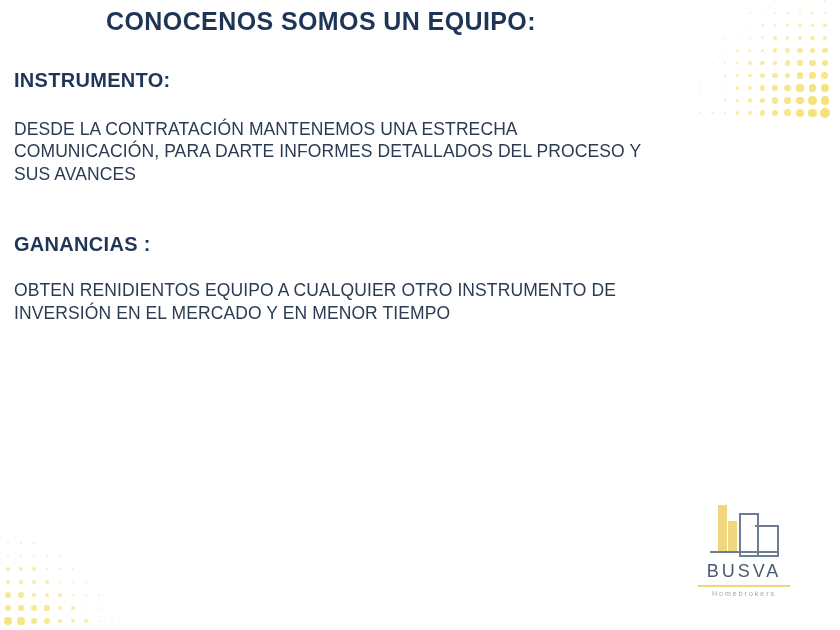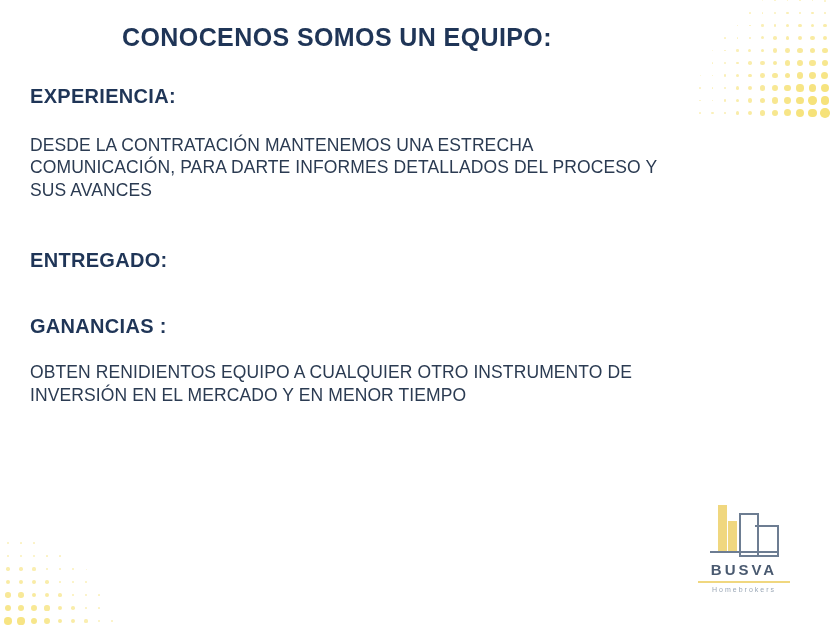--- a/index.html
+++ b/index.html
@@ -31,21 +31,21 @@
     border-radius: 50%;
     background: #f6e27a;
   }
 
   
   .content {
     position: absolute;
     left: 0;
     top: 0;
     width: 672px;
-    padding: 16px;
+    padding: 0;
   }
   .title {
     text-align: center;
     color: #1f3557;
     font-size: 25px;
     font-weight: bold;
     letter-spacing: 0.4px;
     margin: 8px 0 0 0;
     padding: 0 90px 0 60px;
     line-height: 1.1;
@@ -93,22 +93,22 @@
     position: absolute;
     background: #f0d77f;
   }
   .logo-line {
     position: absolute;
     border: 2px solid #6d7d92;
   }
   .logo-name {
     text-align: center;
     color: #4a5a70;
-    font-size: 15px;
-    font-weight: bold;
+    font-size: 18px;
+    font-weight: normal;
     letter-spacing: 3px;
     margin-top: 4px;
   }
   .logo-sub {
     text-align: center;
     color: #9aa7b6;
     font-size: 7px;
     letter-spacing: 2px;
     margin-top: 3px;
   }
@@ -272,26 +272,25 @@
       <div class="dot" style="left: 3.76102px; top: 299.761px; width: 8.47796px; height: 8.47796px; background: rgb(246, 226, 122); opacity: 1;"></div>
       <div class="dot" style="left: 16.9727px; top: 299.973px; width: 8.05462px; height: 8.05462px; background: rgb(246, 226, 122); opacity: 0.985891;"></div>
     </div>
 
   <div class="content">
 
     <h1 class="title">CONOCENOS SOMOS UN EQUIPO:</h1>
 
 
     <div class="section sec-2">
-      <div class="heading">EXPERIENCIA:</div>
+      <div class="heading">INSTRUMENTO:</div>
       <div class="body">DESDE LA CONTRATACIÓN MANTENEMOS UNA ESTRECHA COMUNICACIÓN, PARA DARTE INFORMES DETALLADOS DEL PROCESO Y SUS AVANCES</div>
     </div>
 
     <div class="section sec-3">
-      <div class="heading">ENTREGADO:</div>
     </div>
 
     <div class="section sec-4">
       <div class="heading">GANANCIAS :</div>
       <div class="body">OBTEN RENIDIENTOS EQUIPO A CUALQUIER OTRO INSTRUMENTO DE INVERSIÓN EN EL MERCADO Y EN MENOR TIEMPO</div>
     </div>
 
   </div>
 
   <div class="logo">

